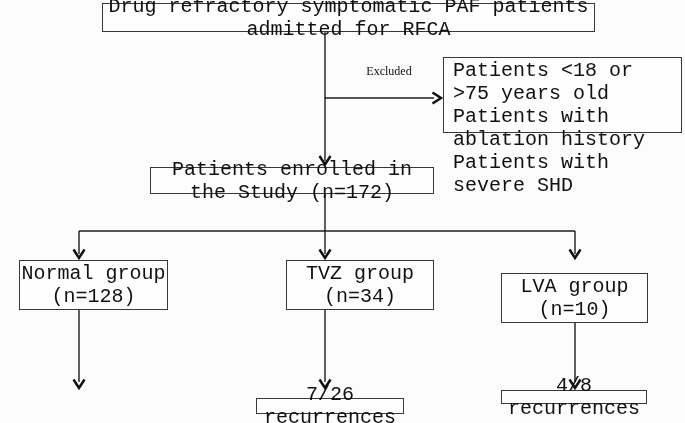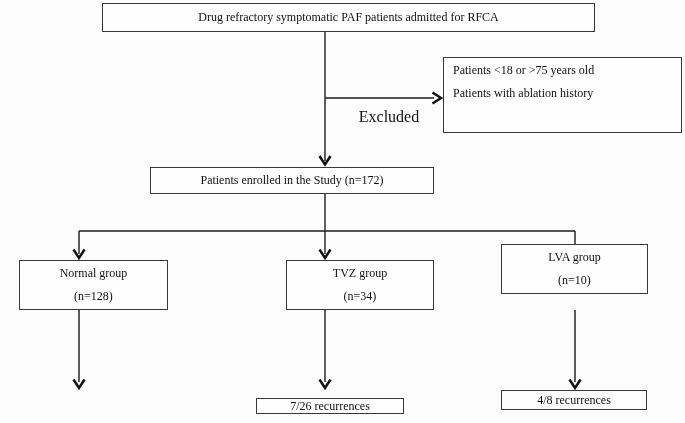--- a/index.html
+++ b/index.html
@@ -14,41 +14,41 @@
     background: #fcfcfc;
     font-family: "Liberation Serif", "DejaVu Serif", serif;
     color: #111;
     overflow: hidden;
   }
   .box {
     position: absolute;
     box-sizing: border-box;
     background: #fefefe;
     border: 1.5px solid #383838;
-    font-size: 12px;
+    font-size: 20px;
     line-height: 23px;
+    font-family: Liberation Mono, monospace;
   }
   .box.center {
     display: flex;
     flex-direction: column;
     align-items: center;
     justify-content: center;
     text-align: center;
   }
   .arrows {
     position: absolute;
     left: 0;
     top: 0;
     pointer-events: none;
   }
   .label {
     position: absolute;
-    font-size: 16px;
+    font-size: 12px;
     text-align: center;
-    margin-top: 44px;
   }
   .excl-list {
     padding: 1px 6px 0 9px;
   }
 </style>
 </head>
 <body>
 
 <div class="canvas">
 
@@ -87,39 +87,40 @@
 
   <div class="box center" style="left:102px; top:3px; width:493px; height:29px;">
     <span>Drug refractory symptomatic PAF patients admitted for RFCA</span>
   </div>
 
   <div class="label" style="left:352px; top:64px; width:74px;">Excluded</div>
 
   <div class="box excl-list" style="left:443px; top:57px; width:239px; height:76px;">
     <div>Patients &lt;18 or &gt;75 years old</div>
     <div>Patients with ablation history</div>
+    <div>Patients with severe SHD</div>
   </div>
 
   <div class="box center" style="left:150px; top:167px; width:284px; height:27px;">
     <span>Patients enrolled in the Study (n=172)</span>
   </div>
 
   <div class="box center" style="left:19px; top:260px; width:149px; height:50px;">
     <span>Normal group</span>
     <span>(n=128)</span>
   </div>
   <div class="box center" style="left:255px; top:260px; width:148px; height:50px;margin-left:31px;">
     <span>TVZ group</span>
     <span>(n=34)</span>
   </div>
-  <div class="box center" style="left:501px; top:244px; width:147px; height:50px;">
+  <div class="box center" style="left:501px; top:273px; width:147px; height:50px;">
     <span>LVA group</span>
     <span>(n=10)</span>
   </div>
 
   <div class="box center" style="left:256px; top:398px; width:148px; height:16px;align-items:center;">
     <span>7/26 recurrences</span>
   </div>
-  <div class="box center" style="left:501px; top:390px; width:146px; height:20px;">
+  <div class="box center" style="left:501px; top:390px; width:146px; height:14px;">
     <span>4/8 recurrences</span>
   </div>
 
 </div>
 
 </body></html>

